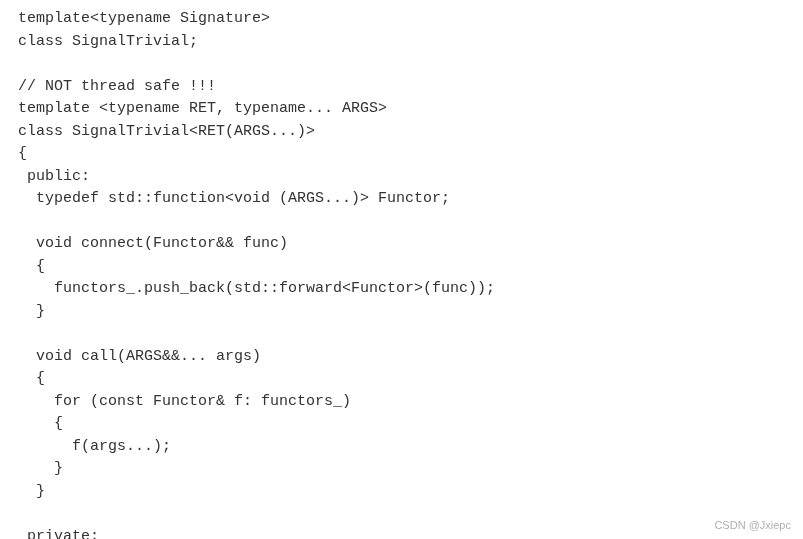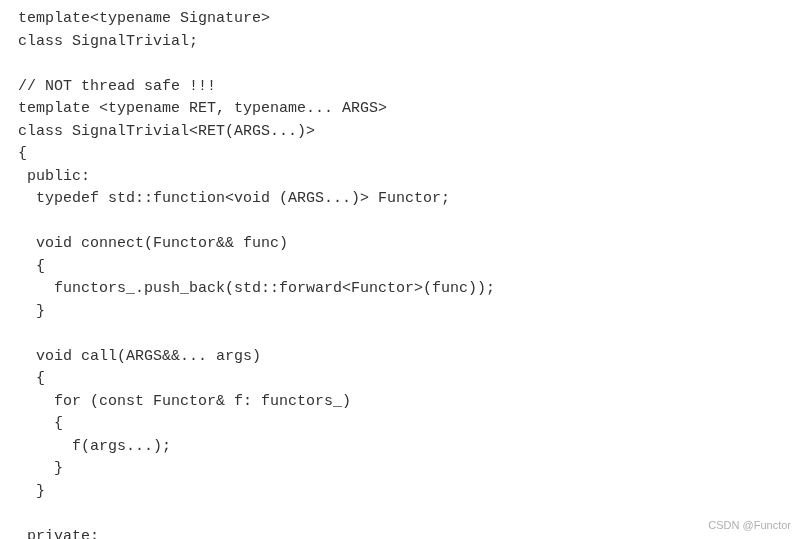--- a/index.html
+++ b/index.html
@@ -53,13 +53,13 @@
   {
     for (const Functor&amp; f: functors_)
     {
       f(args...);
     }
   }
 
  private:
   std::vector&lt;Functor&gt; functors_;
 };</div>
-<div class="watermark">CSDN @Functor</div>
+<div class="watermark">CSDN @Jxiepc</div>
 
 </body></html>

